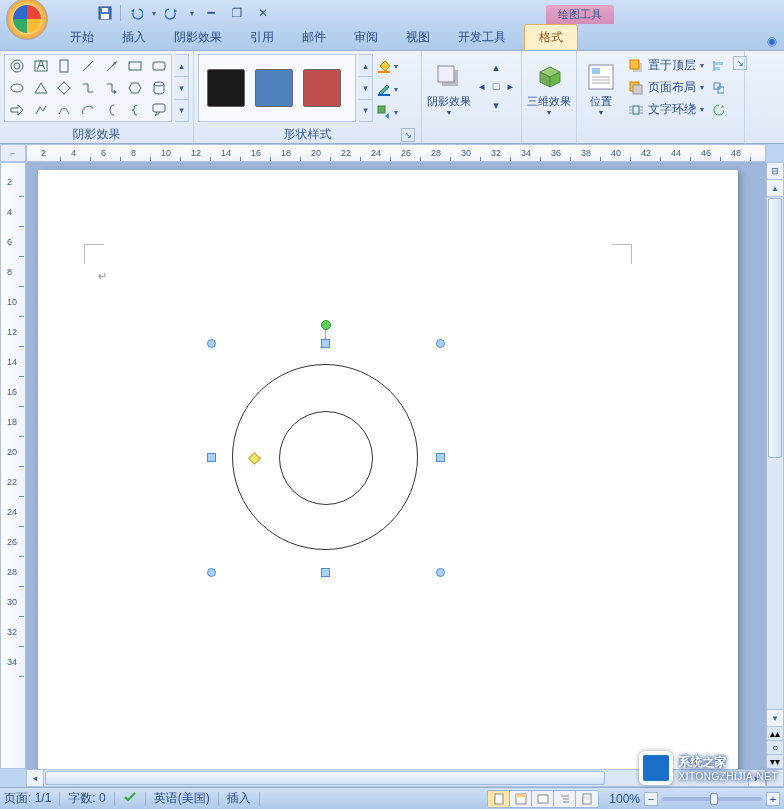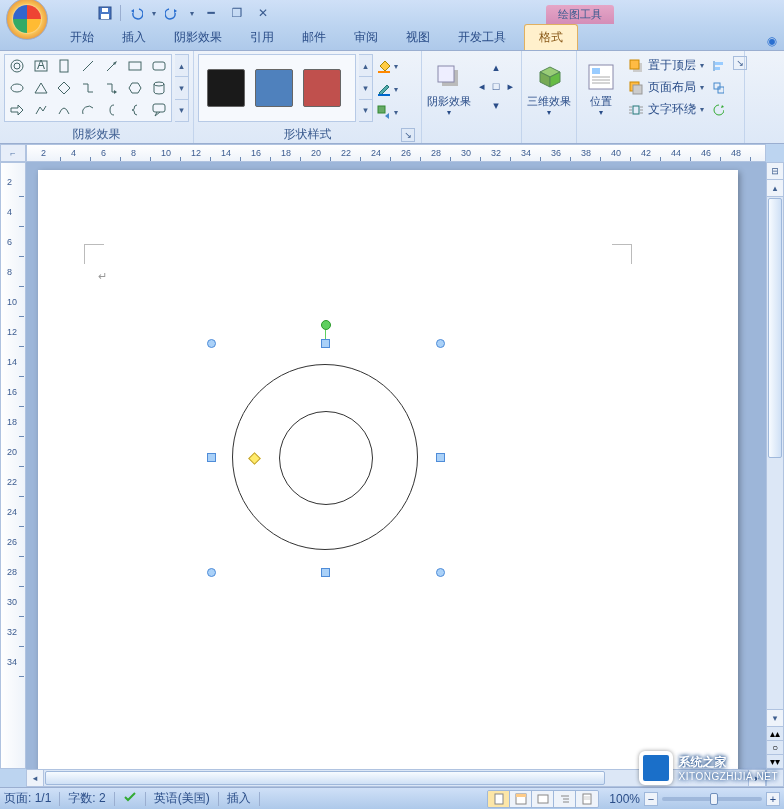--- a/index.html
+++ b/index.html
@@ -589,21 +589,21 @@
     <div class="thumb"></div>
     <div class="track"></div>
     <div class="sbtn r">▸</div>
   </div>
   <div class="scroll-join"></div>
 </div>
 
 <div class="status-bar">
   <span>页面: 1/1</span>
   <div class="status-sep"></div>
-  <span>字数: 2</span>
+  <span>字数: 0</span>
   <div class="status-sep"></div>
   <span><svg width="14" height="14">
         <path d="M2 7l3 3 7-7" fill="none" stroke="#3a3" stroke-width="2"></path>
       </svg></span>
   <div class="status-sep"></div>
   <span>英语(美国)</span>
   <div class="status-sep"></div>
   <span>插入</span>
   <div class="status-sep"></div>
   <div class="spacer"></div>

